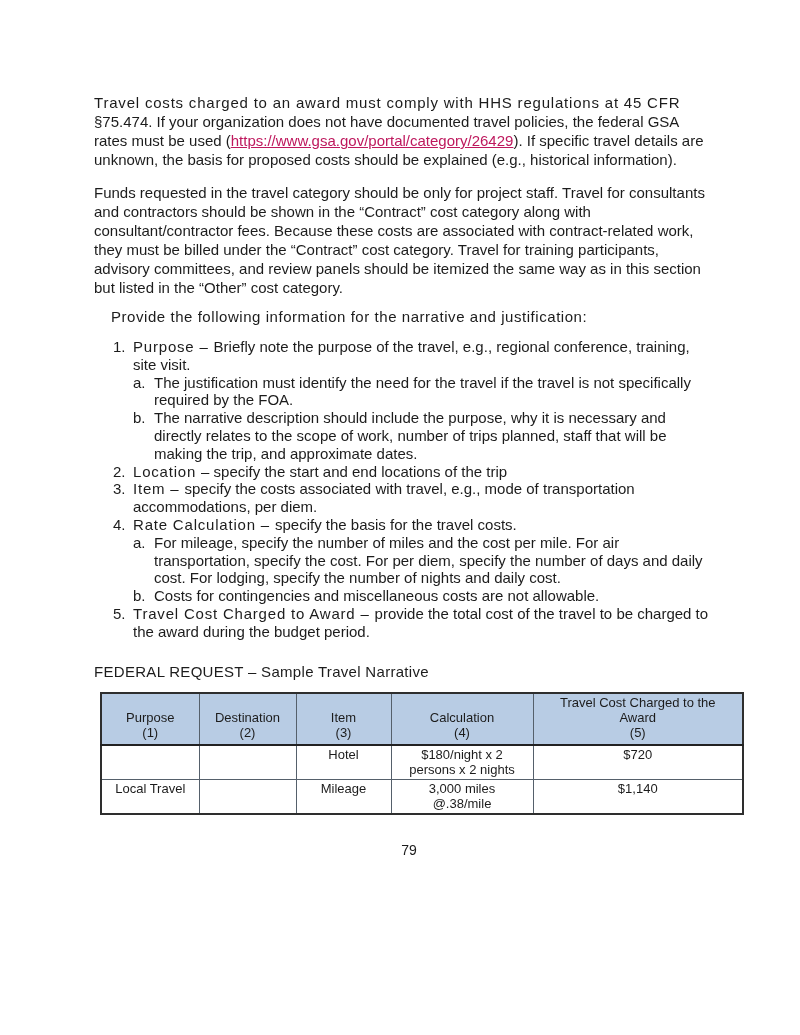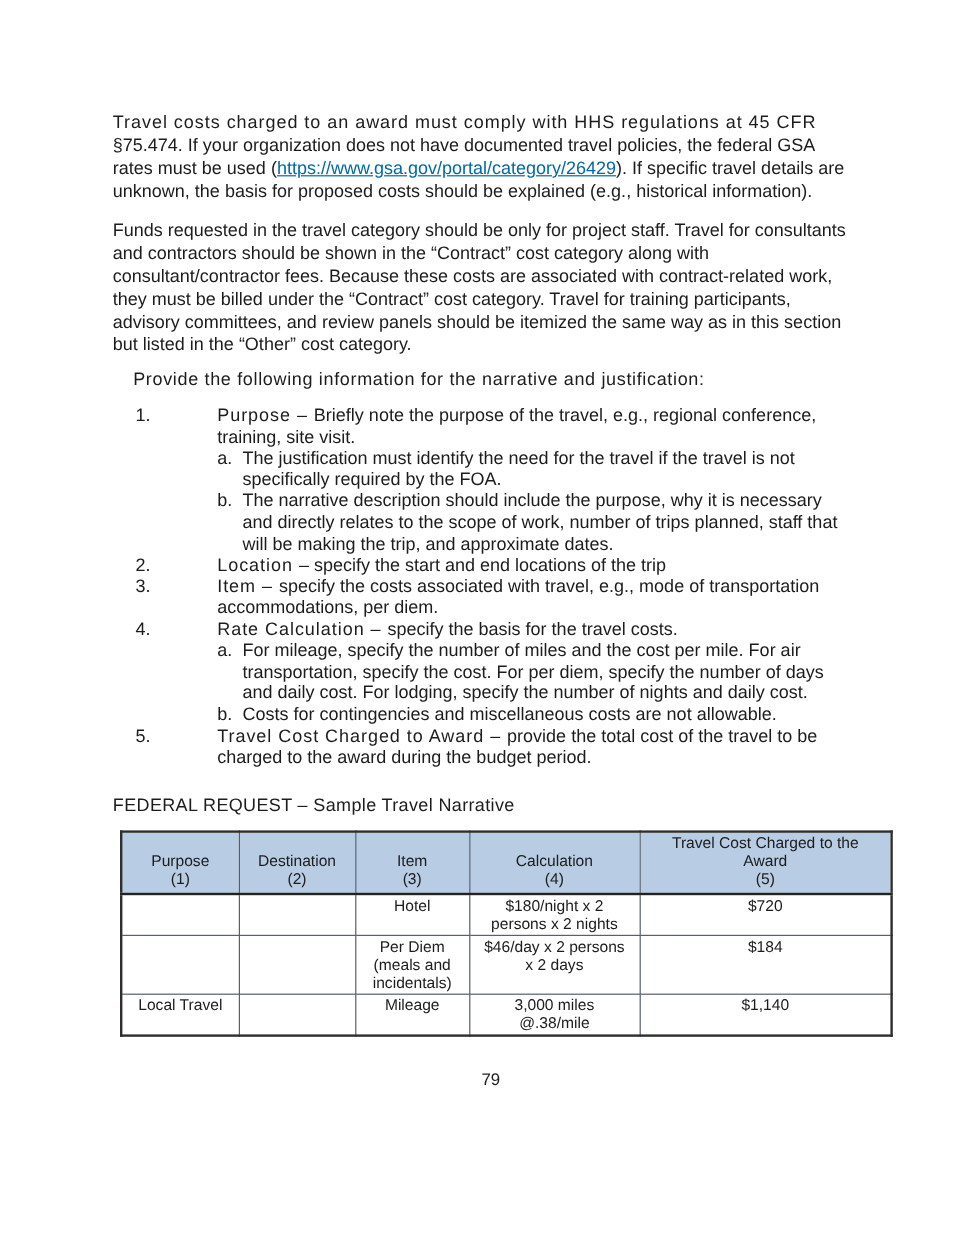--- a/index.html
+++ b/index.html
@@ -26,38 +26,38 @@
   .para2 { margin-bottom: 10px; }
   .spread { letter-spacing: 0.8px; }
   .provide-heading {
     width: 618px;
     font-size: 15px;
     line-height: 19px;
     letter-spacing: 0.55px;
     margin: 0 0 12px 17px;
   }
   a.doc-link {
-    color: #0369a1;
+    color: #be185d;
     text-decoration: underline;
     cursor: pointer;
   }
   .num-list {
     width: 618px;
     font-size: 15px;
     line-height: 17.8px;
     margin: 0 0 21px 0;
   }
   .li-row { display: flex; }
   .li-num {
     flex: none;
     width: 39px;
     padding-left: 19px;
     box-sizing: border-box;
   }
-  .li-body { flex: 1; margin-left: 48px; }
+  .li-body { flex: 1; }
   .sub-row { display: flex; }
   .sub-letter { flex: none; width: 21px; }
   .sub-body { flex: 1; }
   .federal-heading {
     width: 630px;
     font-size: 15px;
     line-height: 19px;
     letter-spacing: 0.3px;
     margin: 0 0 11px 0;
   }
@@ -204,30 +204,20 @@
     <tbody>
       <tr>
         <td class="td-hotel"></td>
         <td></td>
         <td>Hotel</td>
         <td>$180/night x 2
 persons x 2 nights</td>
         <td>$720</td>
       </tr>
       <tr>
-        <td class="td-perdiem"></td>
-        <td></td>
-        <td>Per Diem
-(meals and
-incidentals)</td>
-        <td>$46/day x 2 persons
-x 2 days</td>
-        <td>$184</td>
-      </tr>
-      <tr>
         <td class="td-mileage">Local Travel</td>
         <td></td>
         <td>Mileage</td>
         <td>3,000 miles
 @.38/mile</td>
         <td>$1,140</td>
       </tr>
     </tbody>
   </table>
 

